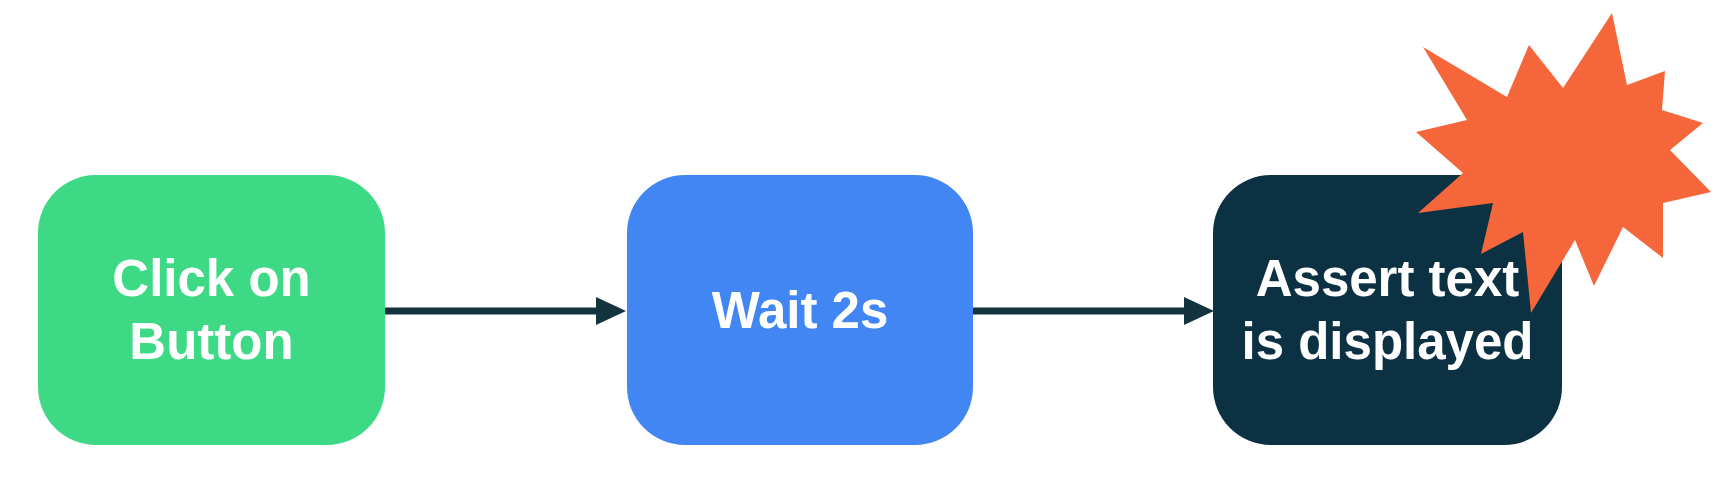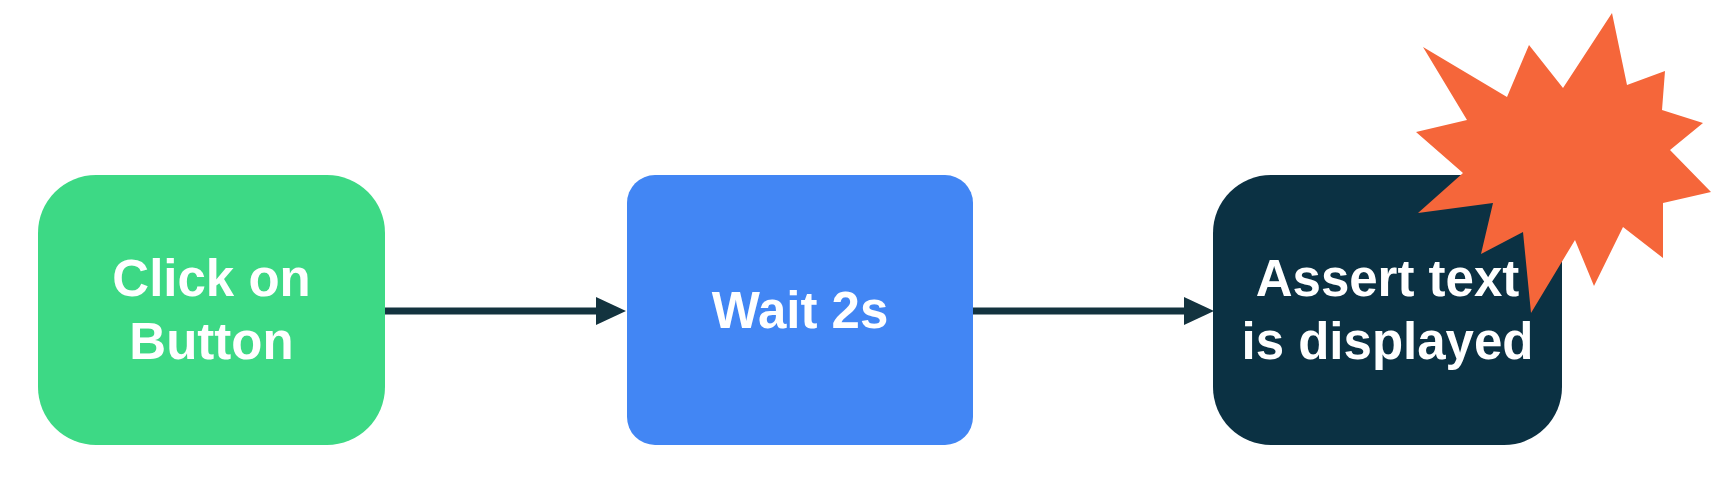--- a/index.html
+++ b/index.html
@@ -63,21 +63,21 @@
   <div class="node node-1" style="background: rgb(61, 217, 133);">
     <div class="node-label" style="color: rgb(255, 255, 255);">Click on
 Button</div>
   </div>
 
   <svg class="arrow arrow-1" viewBox="0 0 242 44">
     <line x1="0" y1="22" x2="213" y2="22" stroke-width="7" stroke="#13333F"></line>
     <polygon points="211,8 241,22 211,36" fill="#13333F"></polygon>
   </svg>
 
-  <div class="node node-2" style="background: rgb(66, 134, 244); border-radius: 28px;">
+  <div class="node node-2" style="background: rgb(66, 134, 244);">
     <div class="node-label" style="color: rgb(255, 255, 255);">Wait 2s</div>
   </div>
 
   <svg class="arrow arrow-2" viewBox="0 0 242 44">
     <line x1="0" y1="22" x2="213" y2="22" stroke-width="7" stroke="#13333F"></line>
     <polygon points="211,8 241,22 211,36" fill="#13333F"></polygon>
   </svg>
 
   <div class="node node-3" style="background: rgb(11, 49, 67); align-items: center;">
     <div class="node-label" style="color: rgb(255, 255, 255);">Assert text

